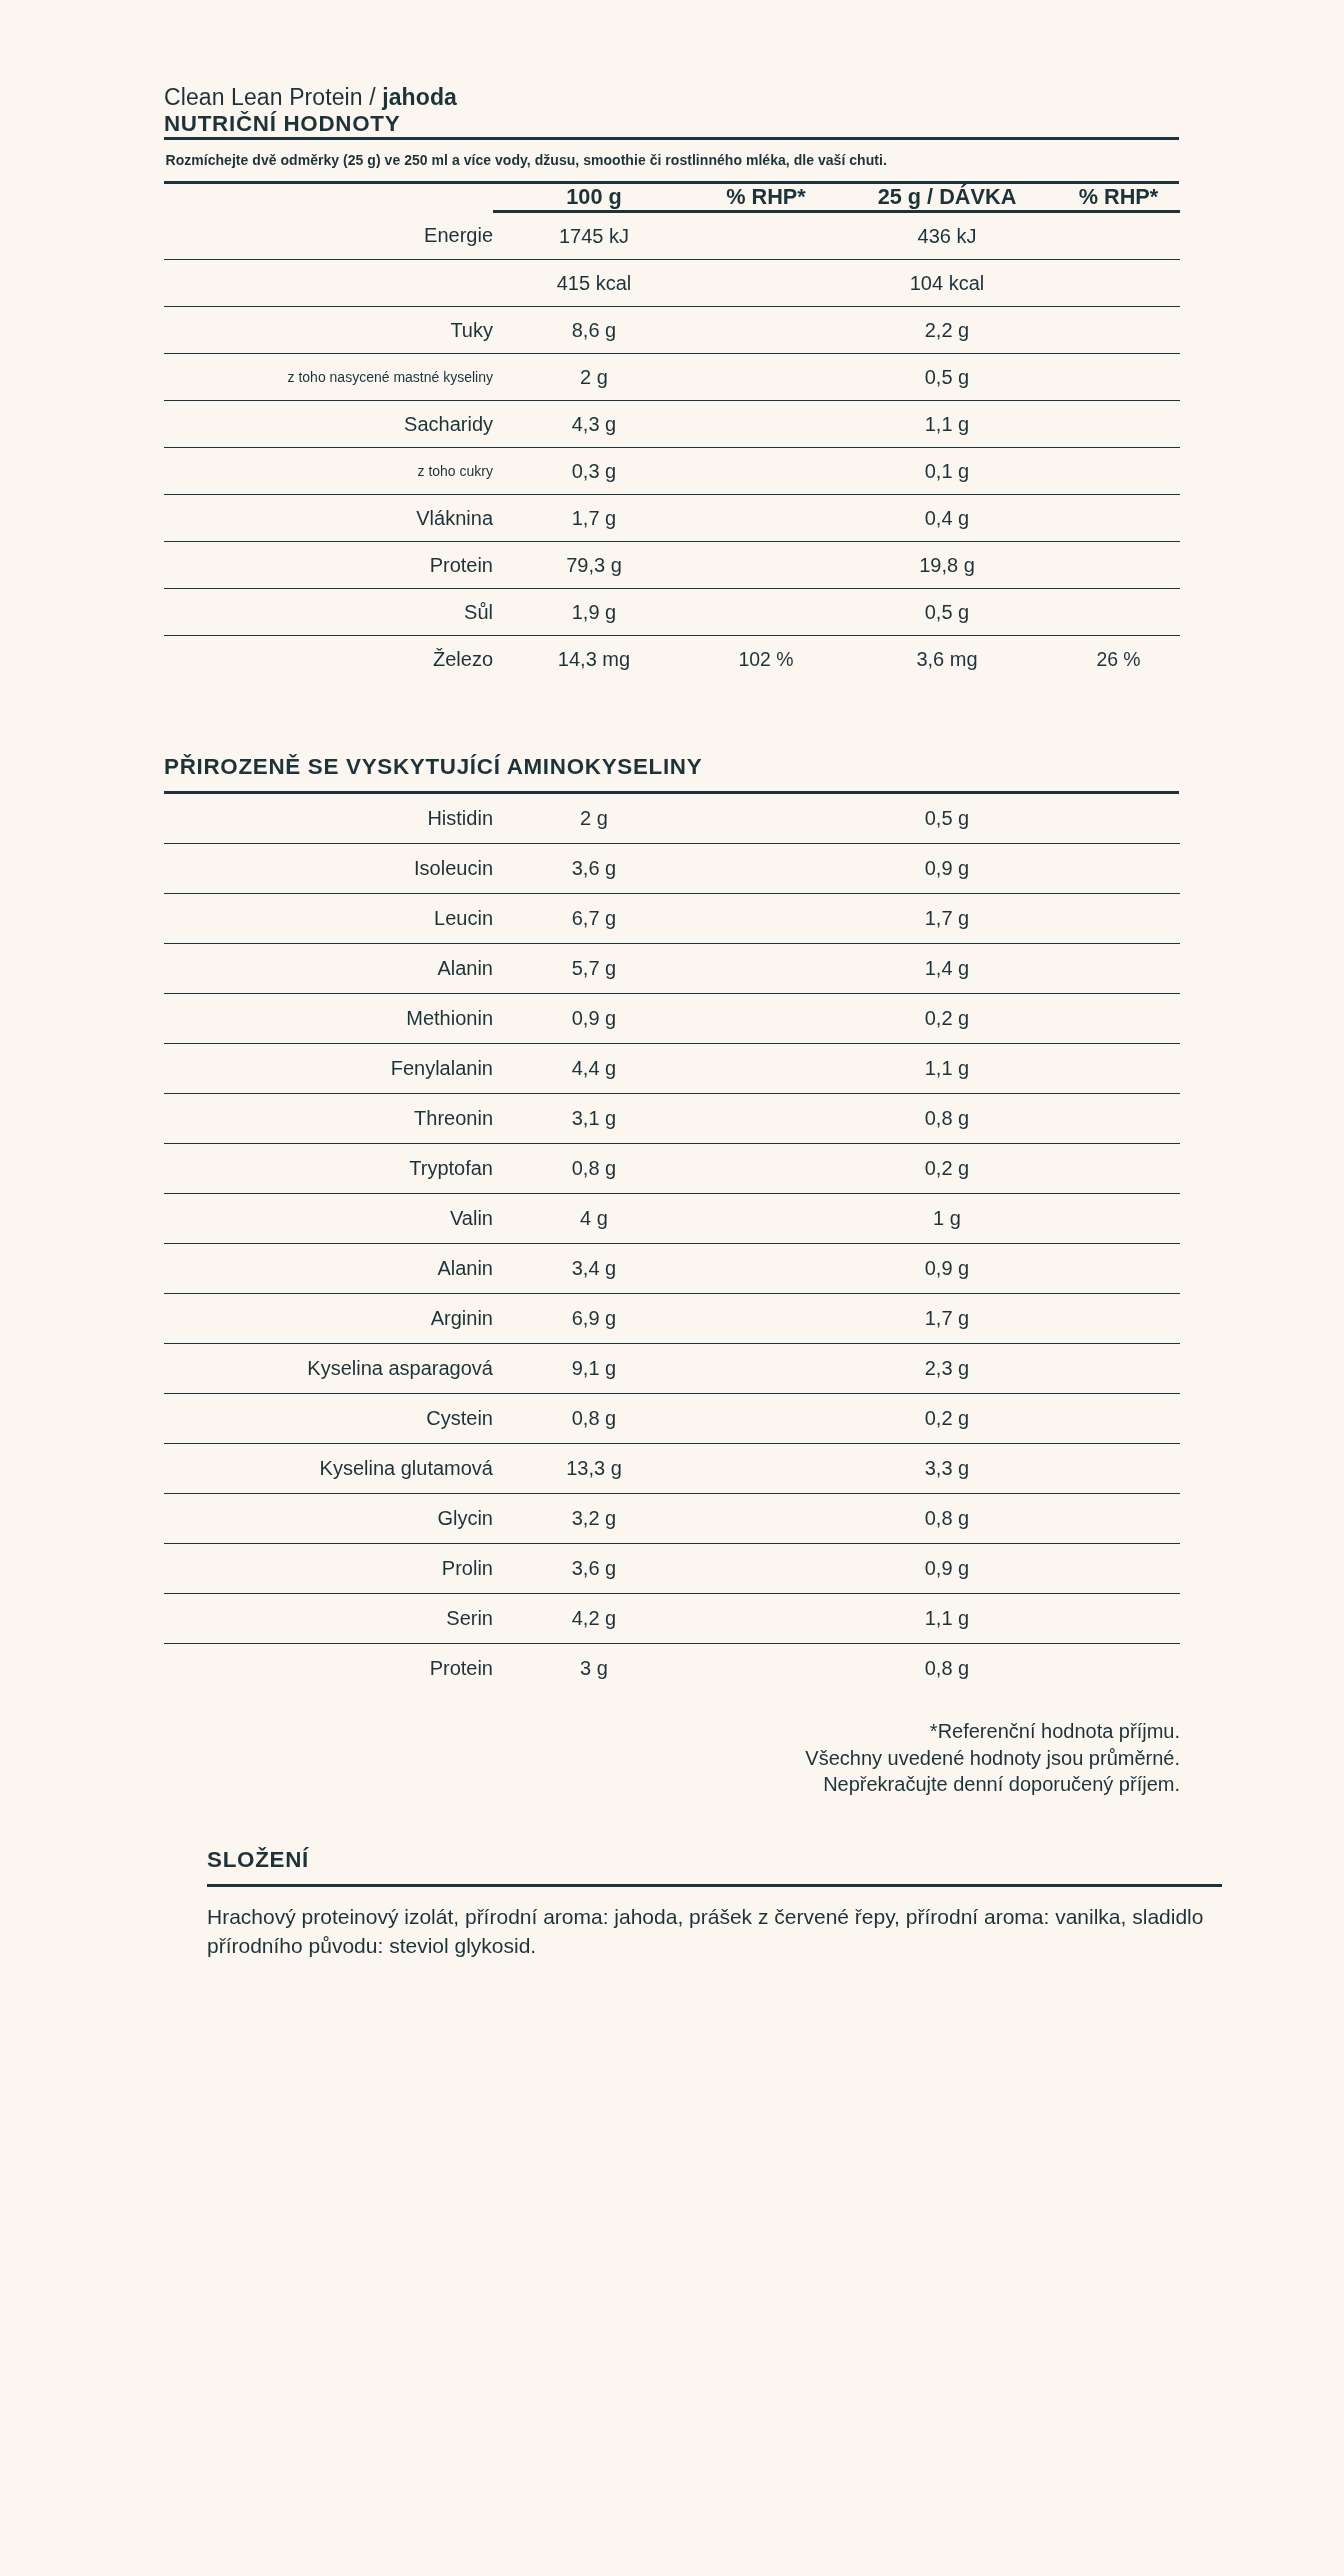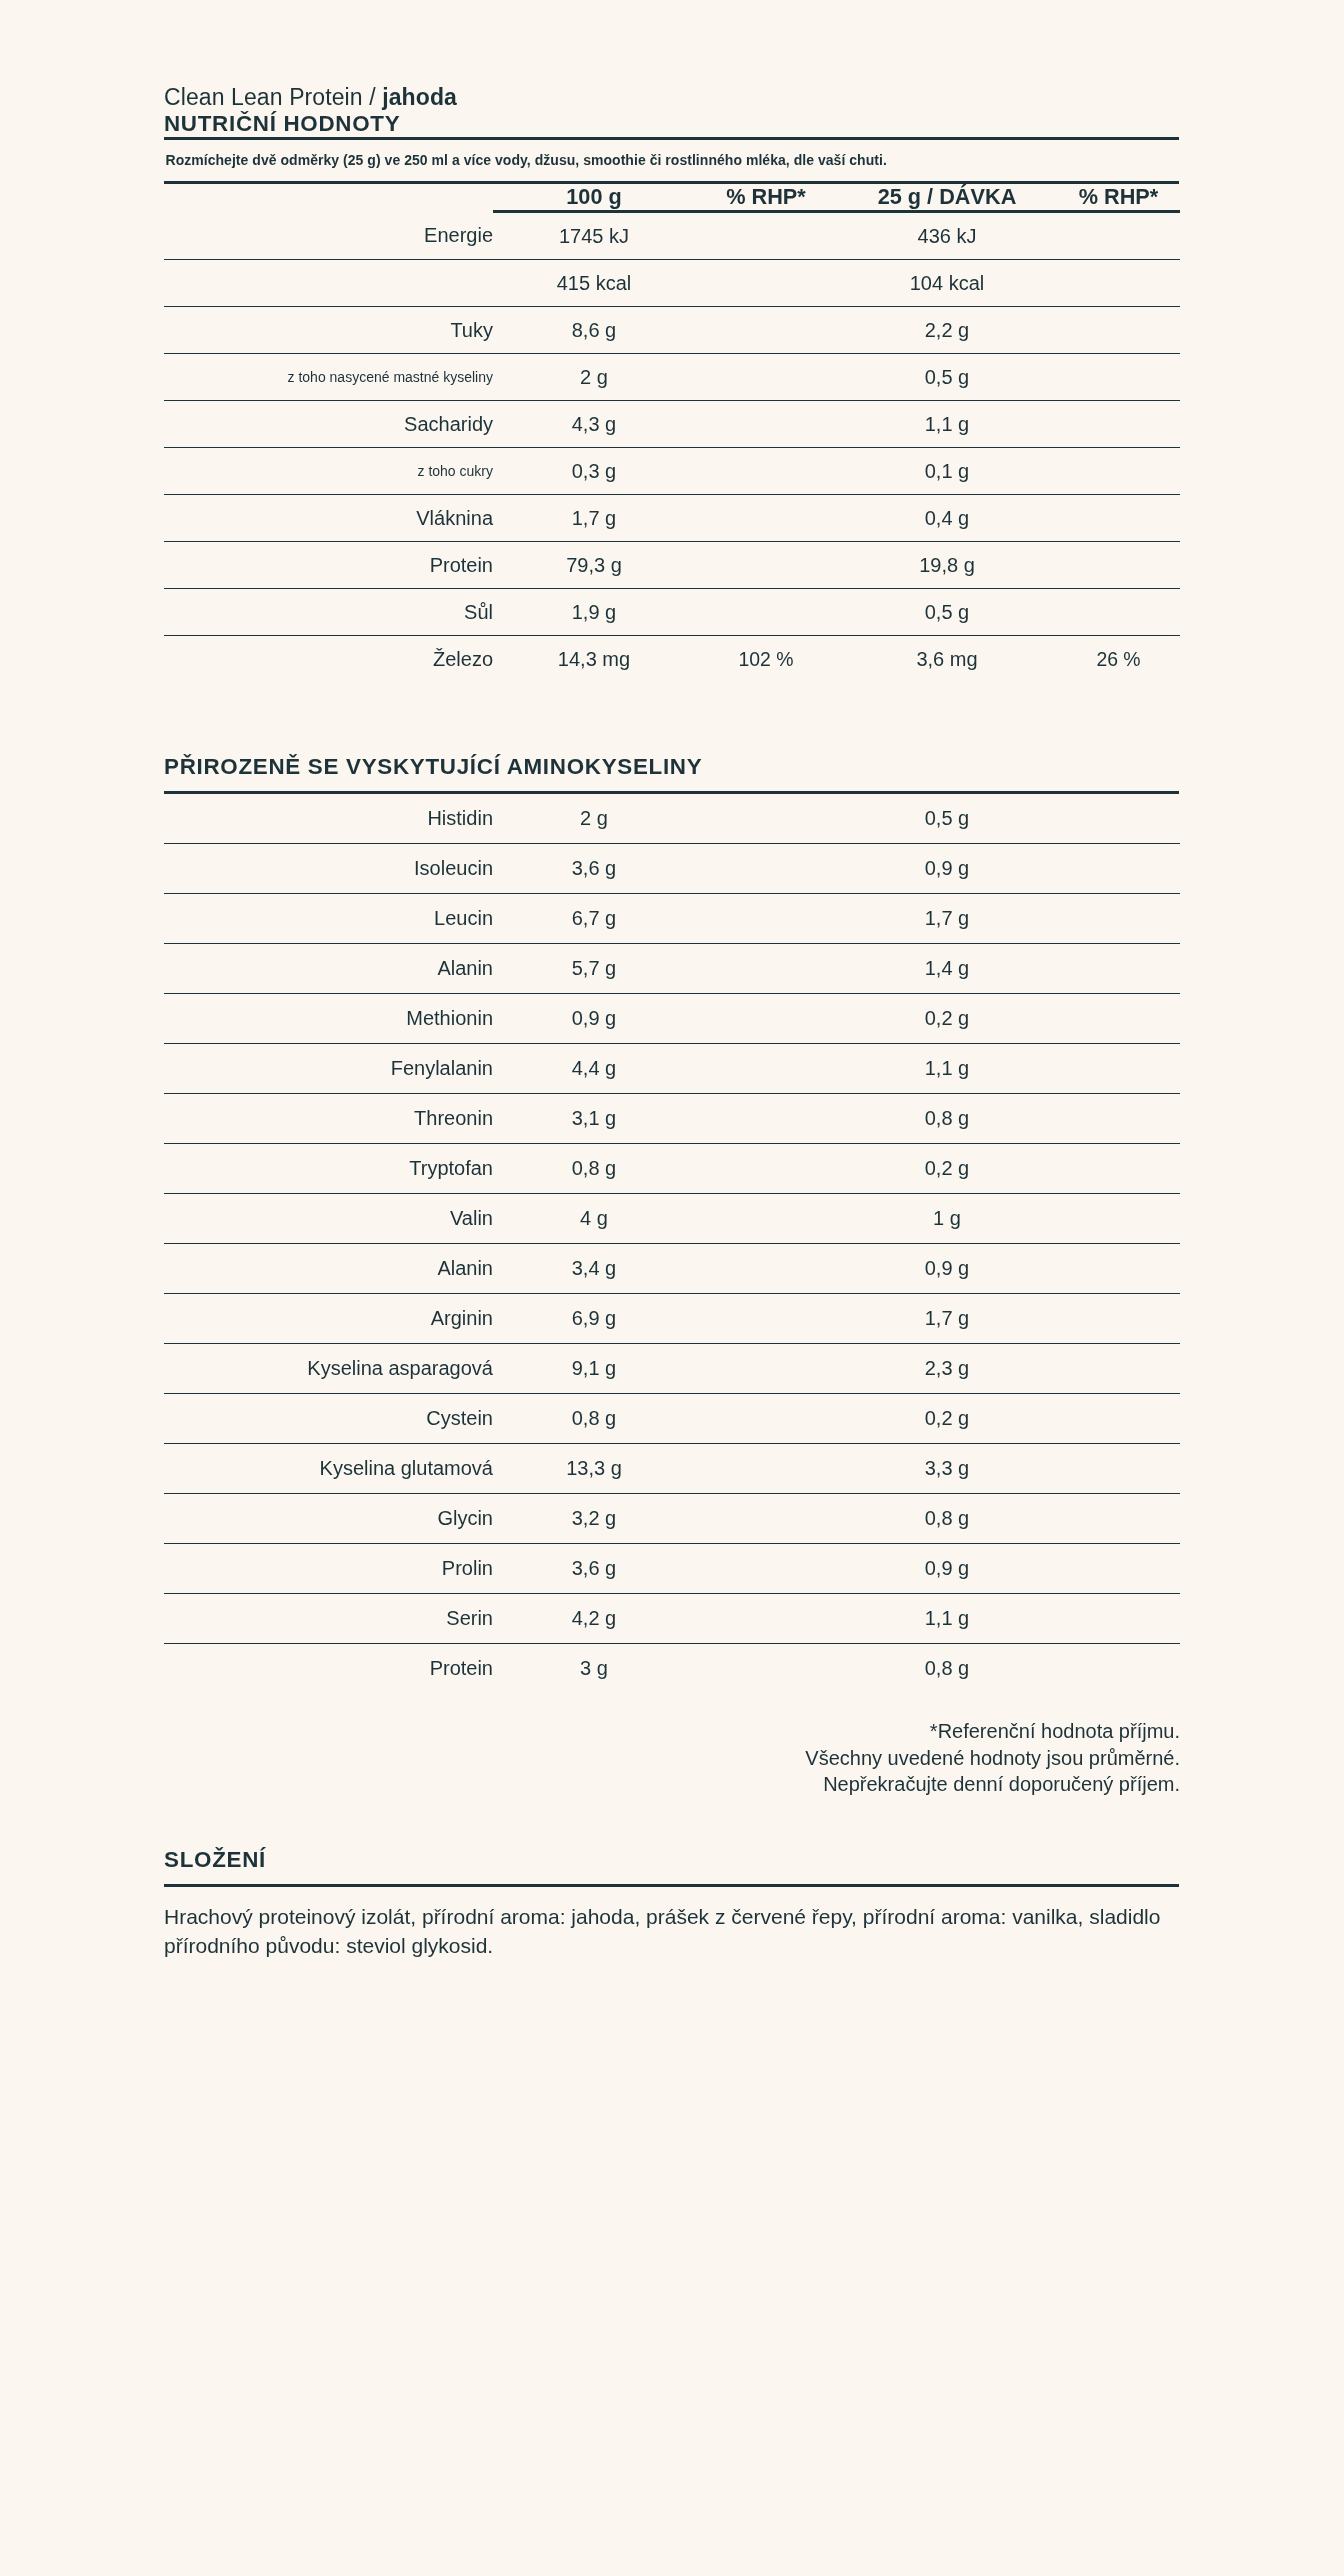--- a/index.html
+++ b/index.html
@@ -128,20 +128,21 @@
   .footnotes {
     margin-top: 25.4px;
     font-size: 20px;
     line-height: 1.33;
     text-align: right;
   }
 
   
   .block-ingredients {
     margin-top: 49px;
+    margin-left: 43px;
   }
   .ingredients-rule {
     width: 1015px;
     height: 3px;
     background: #1d3239;
     margin-top: 10.5px;
   }
   .ingredients-body {
     width: 1001px;
     margin-top: 16.4px;

